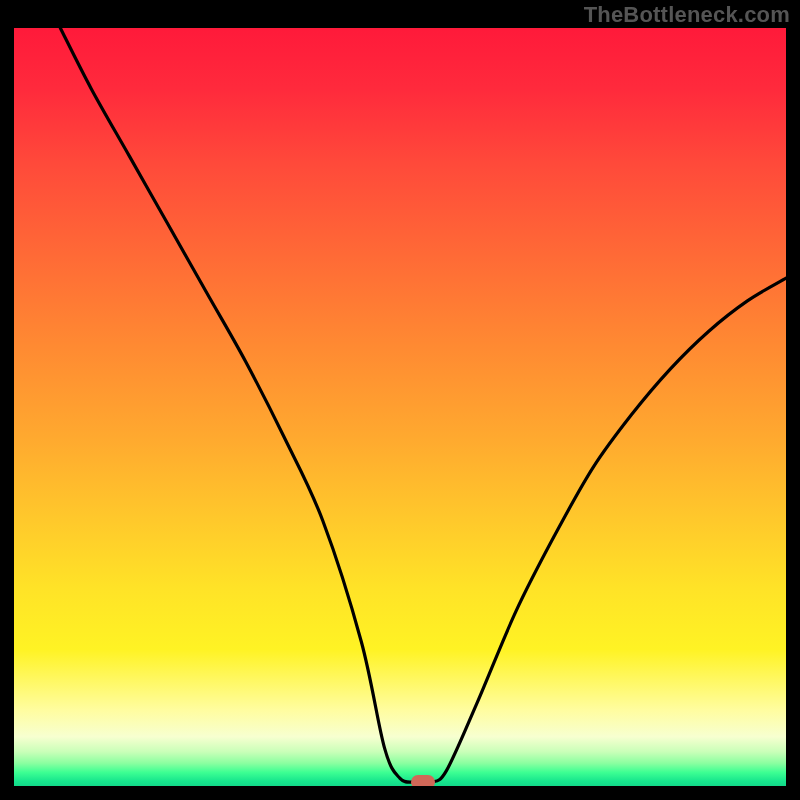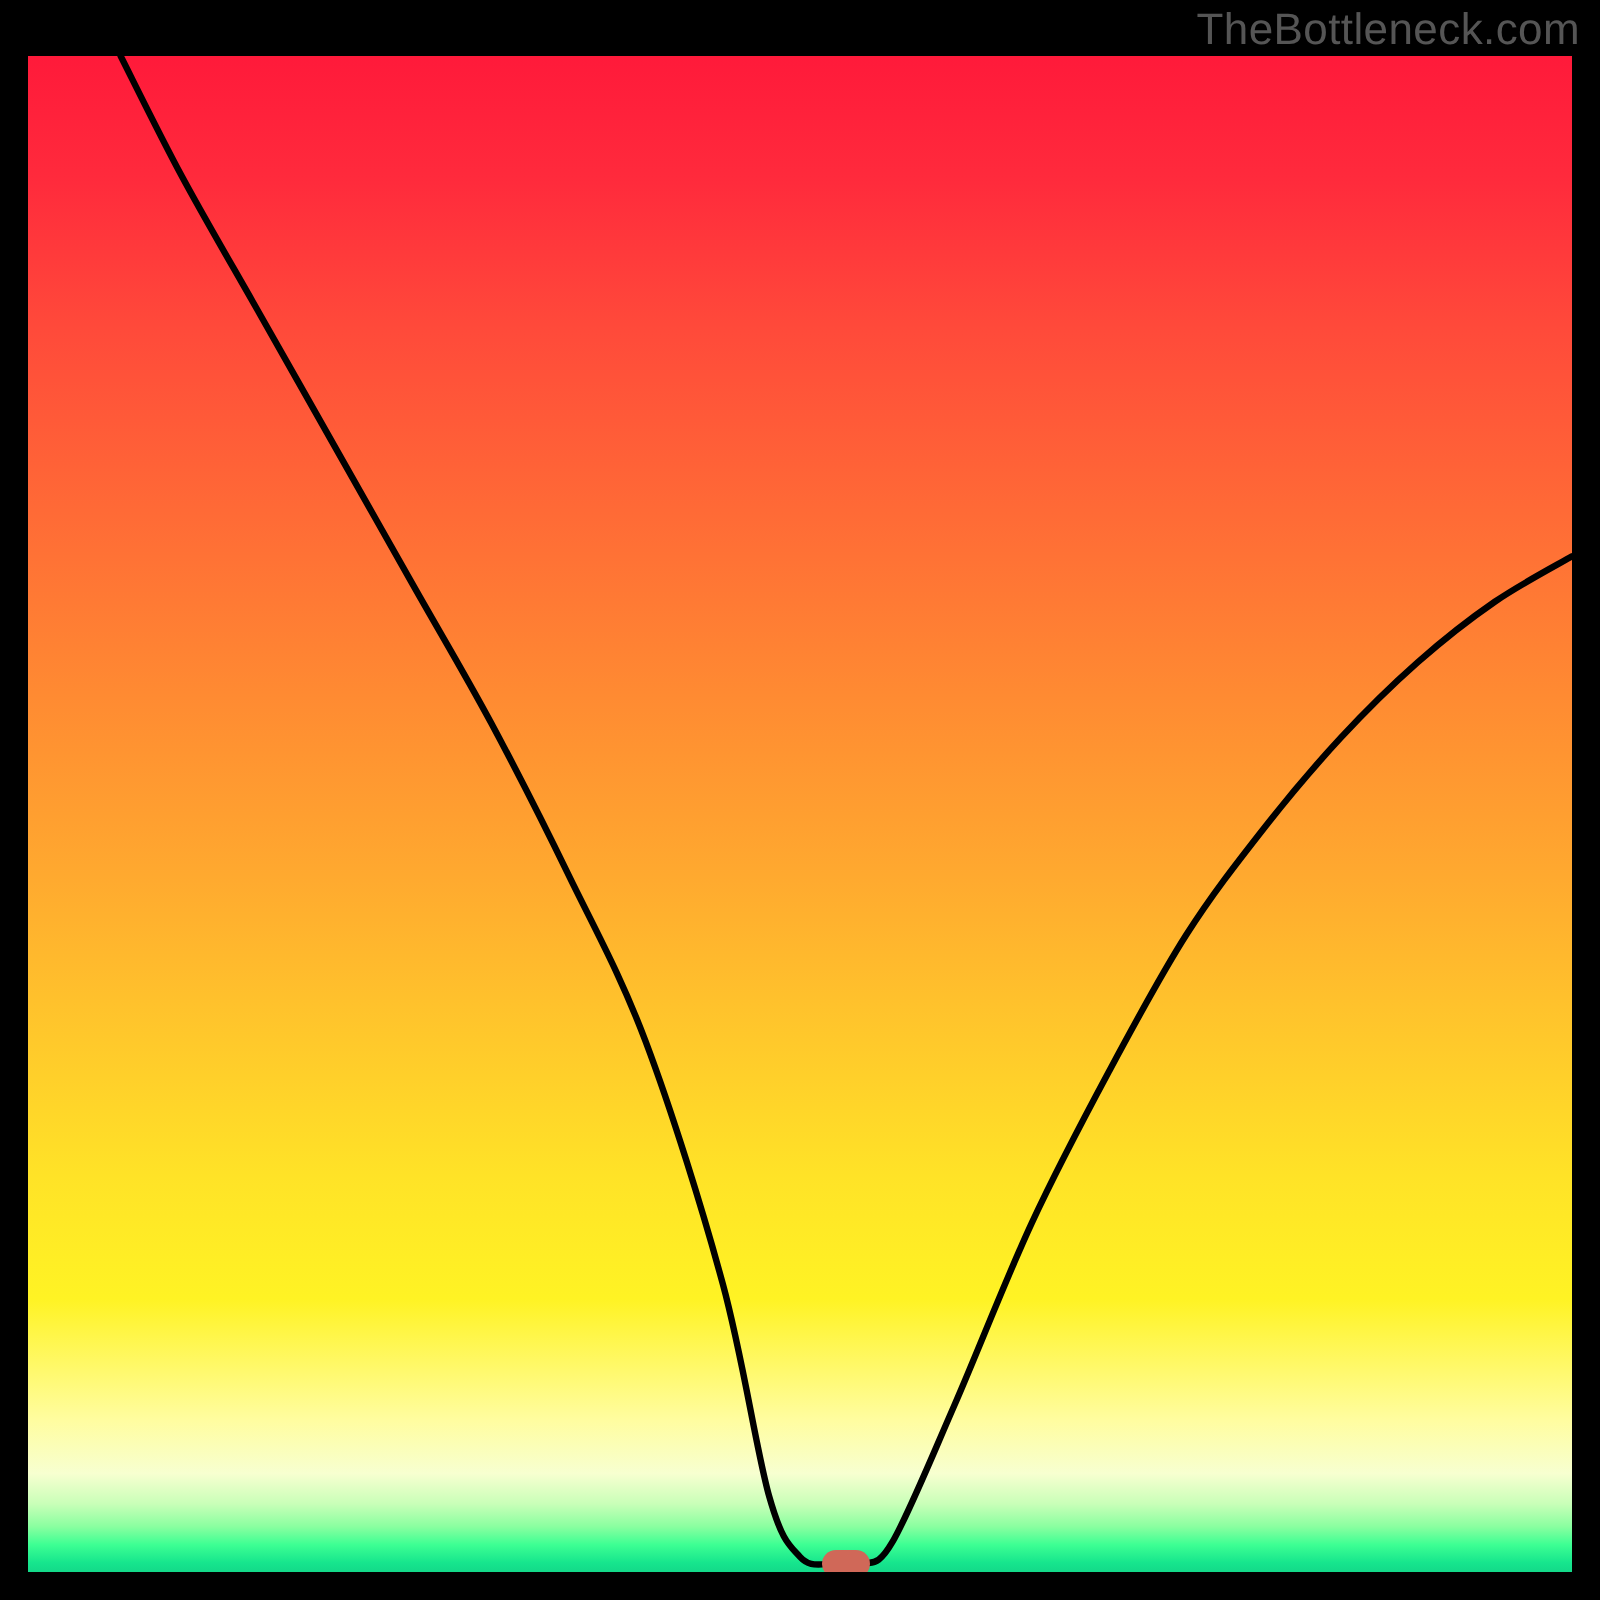--- a/index.html
+++ b/index.html
@@ -16,21 +16,21 @@
     width: 800px;
     height: 800px;
     background: #000;
   }
   .watermark {
     position: absolute;
     top: 2px;
     right: 10px;
     color: #555;
     font-size: 22px;
-    font-weight: 400;
+    font-weight: 700;
     letter-spacing: 0.2px;
     user-select: none;
   }
   .plot {
     position: absolute;
     left: 14px;
     top: 28px;
     width: 772px;
     height: 758px;
     overflow: hidden;

